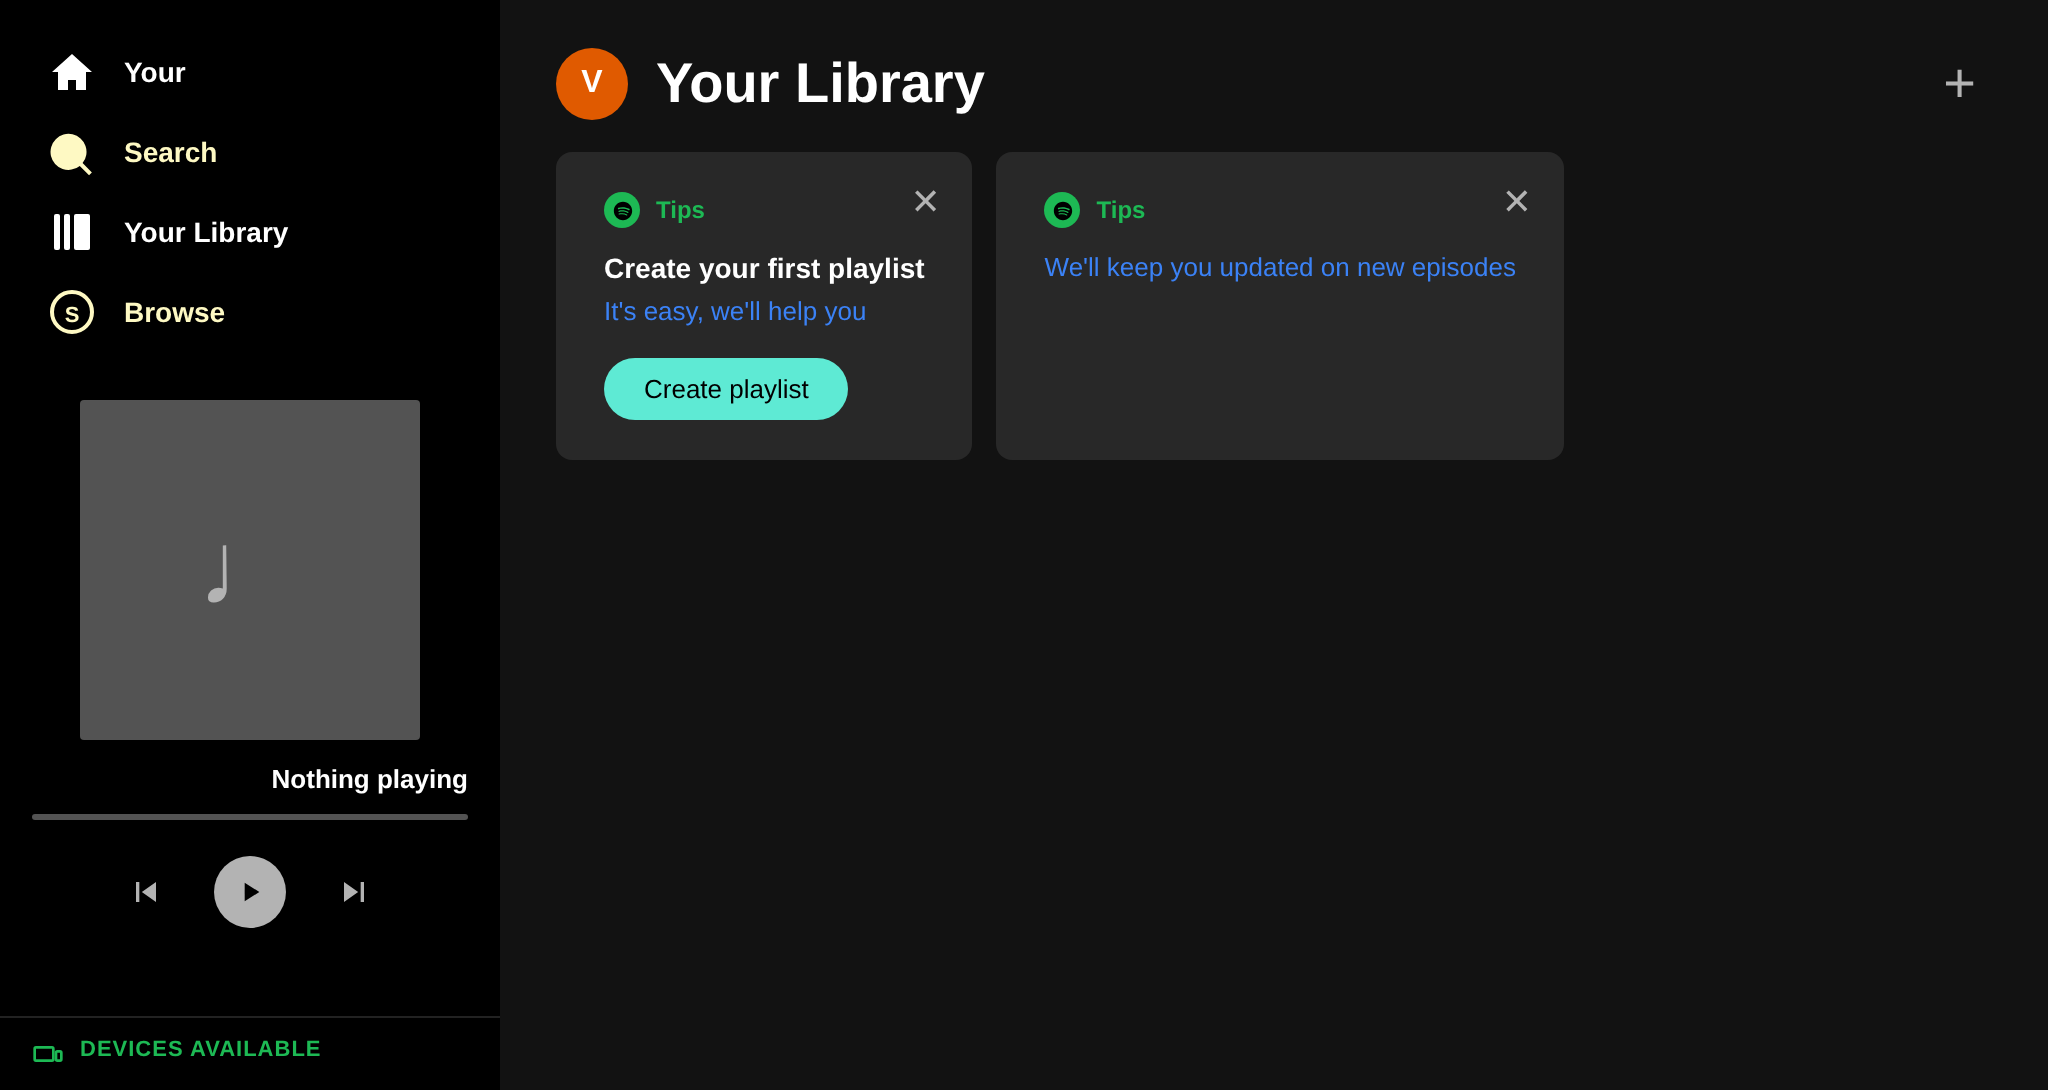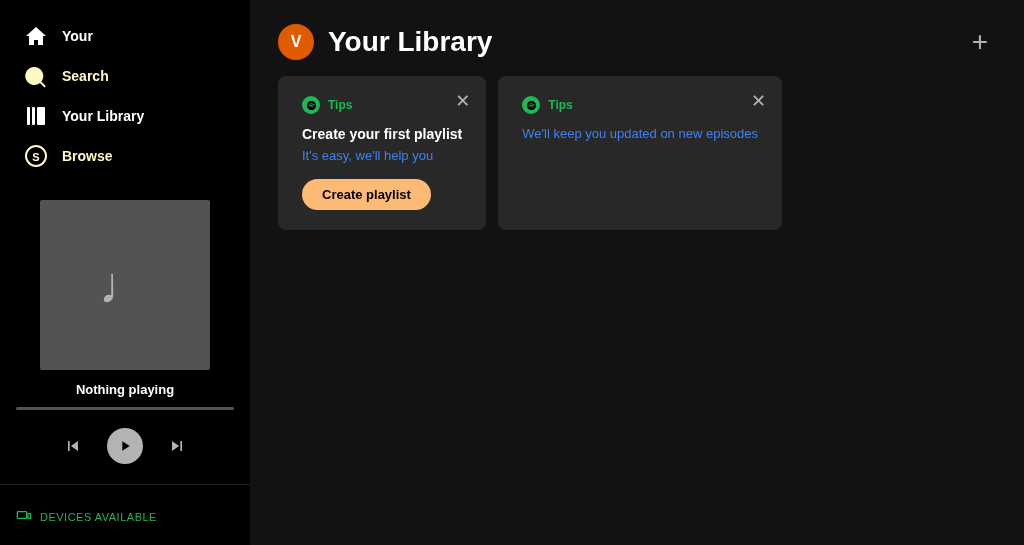--- a/index.html
+++ b/index.html
@@ -61,21 +61,21 @@
       justify-content: center;
       border-radius: 2px;
     }
 
     .music-note {
       font-size: 52px;
       color: #b3b3b3;
     }
 
     .now-playing-text {
-      text-align: center;
+      text-align: right;
       padding: 0 16px;
       font-size: 13px;
       font-weight: 700;
       color: #fff;
       margin-bottom: 6px;
     }
 
     .progress-bar-container {
       width: calc(100% - 32px);
       margin: 4px 16px 10px;
@@ -118,27 +118,27 @@
       border: none;
       cursor: pointer;
       display: flex;
       align-items: center;
       justify-content: center;
       color: #000;
     }
 
     .devices-bar {
       margin-top: auto;
-      padding: 22px 16px;
-      display: flex;
-      align-items: flex-end;
+      padding: 10px 16px;
+      display: flex;
+      align-items: flex-start;
       gap: 8px;
       color: #1db954;
       font-size: 11px;
-      font-weight: 400;
+      font-weight: 700;
       letter-spacing: 0.5px;
       border-top: 1px solid #222;
     }
 
     
     .main-content {
       flex: 1;
       background: #121212;
       padding: 0;
       overflow-y: auto;
@@ -254,27 +254,27 @@
       margin-bottom: 6px;
     }
 
     .tip-card-subtitle {
       font-size: 13px;
       color: #3b82f6;
       margin-bottom: 16px;
     }
 
     .action-btn {
-      background: #fdba74;
+      background: #5eead4;
       color: #000;
       border: none;
       border-radius: 20px;
       padding: 8px 20px;
       font-size: 13px;
-      font-weight: 700;
+      font-weight: 400;
       cursor: pointer;
       display: inline-block;
     }
 
     
     svg { display: block; }
   </style>
 </head>
 <body>
 

